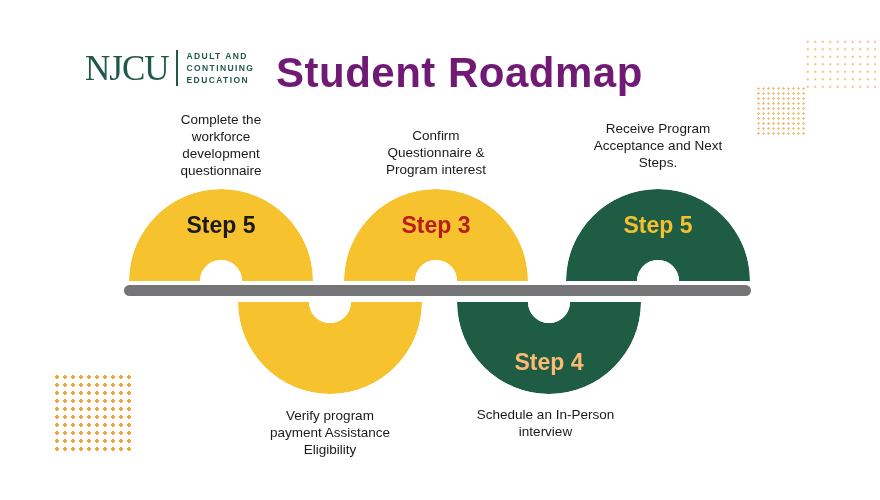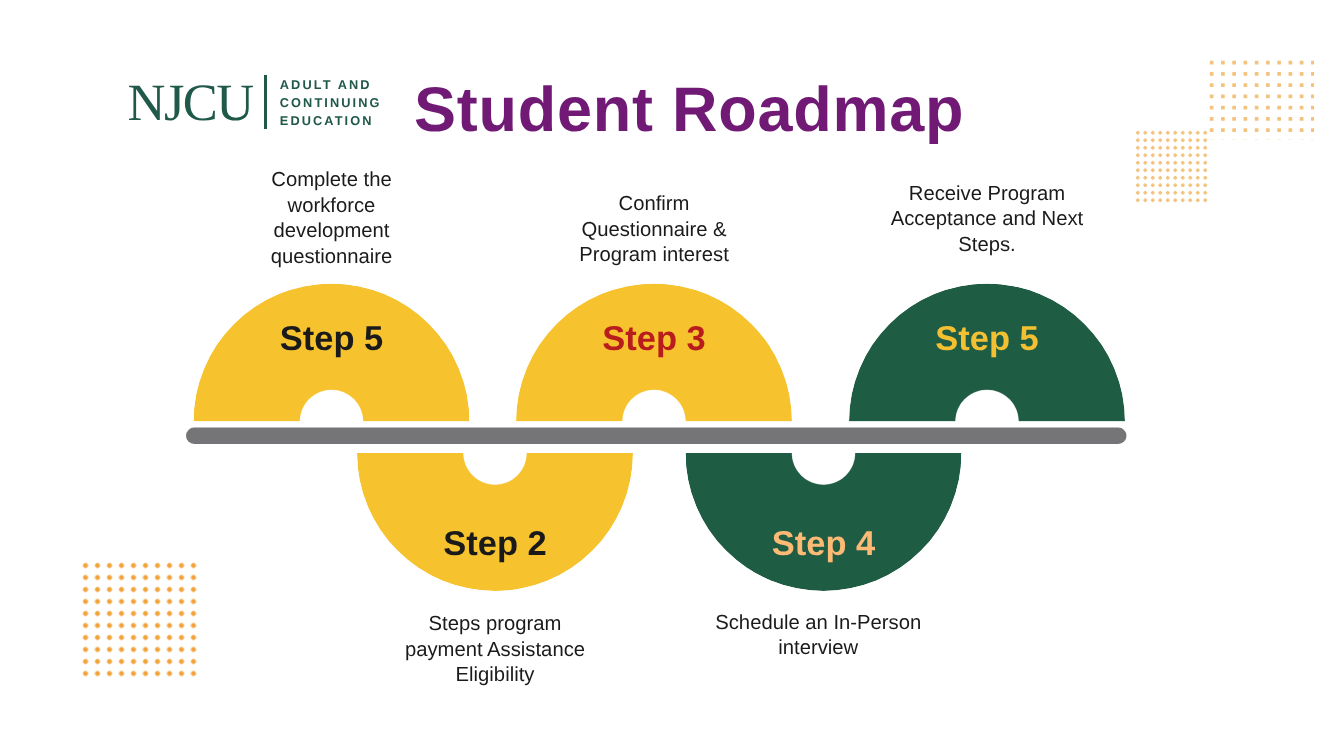--- a/index.html
+++ b/index.html
@@ -157,32 +157,31 @@
     <div class="logo-divider"></div>
     <div class="logo-tagline">
       <span>ADULT AND</span>
       <span>CONTINUING</span>
       <span>EDUCATION</span>
     </div>
   </div>
   <div class="page-title" style="color: #701a75;">Student Roadmap</div>
 
   <div class="step-desc desc-0">Complete the workforce development questionnaire</div>
-  <div class="step-desc desc-1">Steps program payment Assistance Eligibility</div>
+  <div class="step-desc desc-1">Verify program payment Assistance Eligibility</div>
   <div class="step-desc desc-2">Confirm Questionnaire &amp; Program interest</div>
   <div class="step-desc desc-3">Schedule an In-Person interview</div>
   <div class="step-desc desc-4">Receive Program Acceptance and Next Steps.</div>
 
   <div class="arc arc-up" style="left: 129px; background: rgb(246, 194, 46);">
     <div class="notch-fallback"></div>
     <div class="step-label" style="color: rgb(26, 26, 26);">Step 5</div>
   </div>
   <div class="arc arc-down" style="left: 238px; background: rgb(246, 194, 46);">
     <div class="notch-fallback"></div>
-    <div class="step-label" style="color: rgb(26, 26, 26);">Step 2</div>
   </div>
   <div class="arc arc-up" style="left: 344px; background: rgb(246, 194, 46);">
     <div class="notch-fallback"></div>
     <div class="step-label" style="color: #b91c1c;">Step 3</div>
   </div>
   <div class="arc arc-down" style="left: 457px; background: rgb(31, 92, 68);">
     <div class="notch-fallback"></div>
     <div class="step-label" style="color: #fdba74;">Step 4</div>
   </div>
   <div class="arc arc-up" style="left: 566px; background: rgb(31, 92, 68);">

